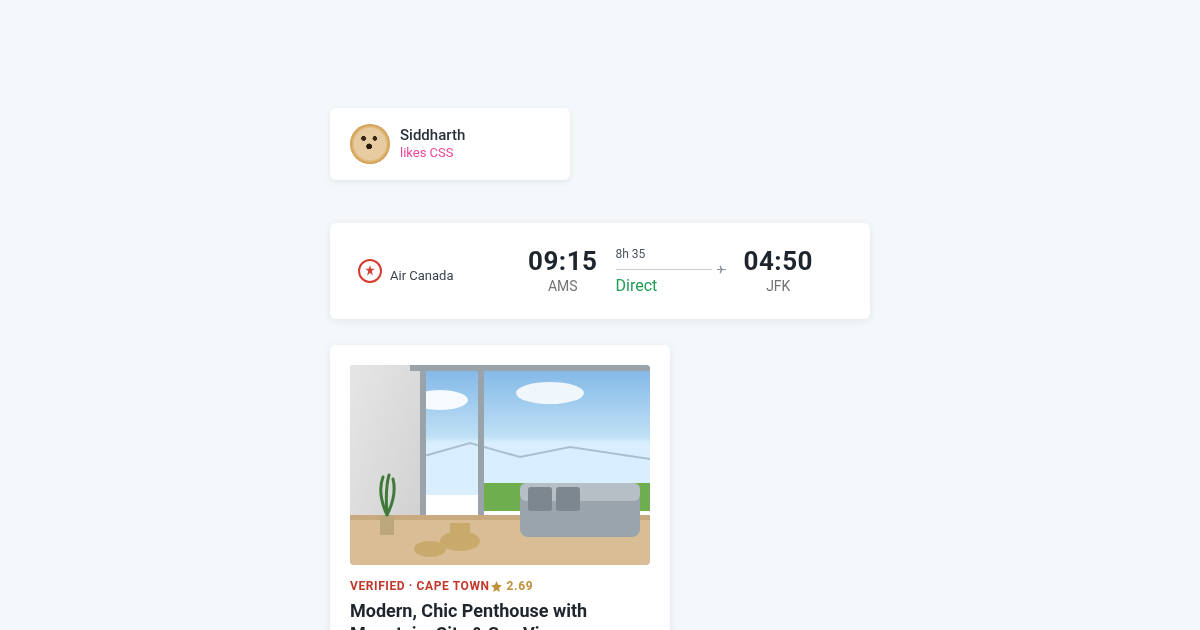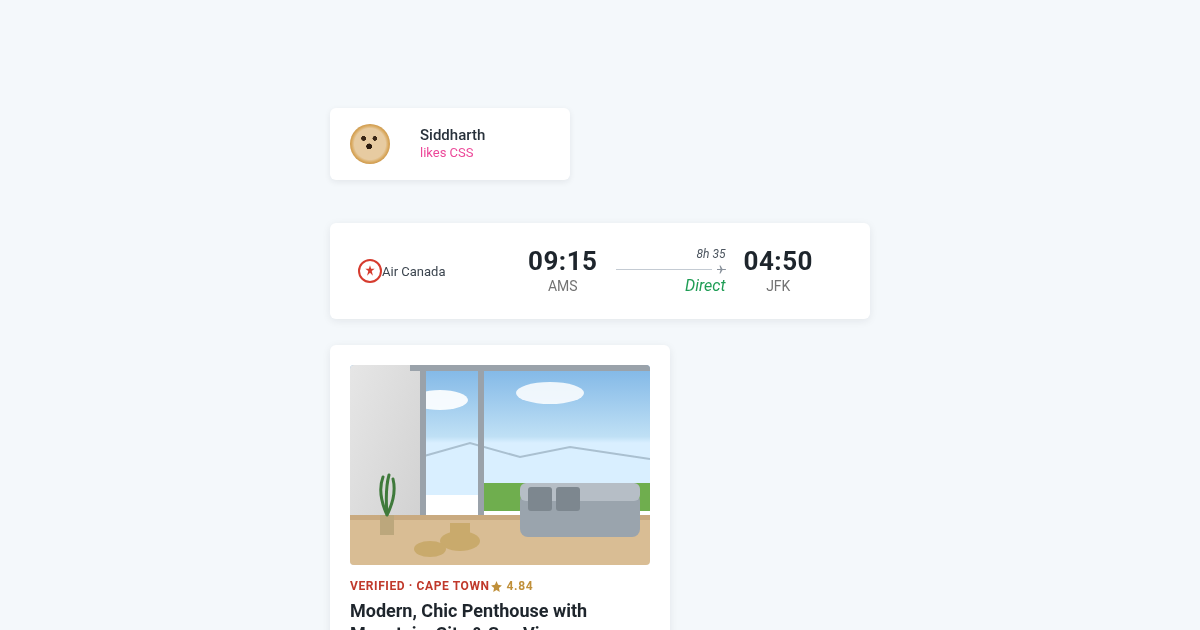--- a/index.html
+++ b/index.html
@@ -23,21 +23,21 @@
     position: absolute;
     left: 330px;
     top: 108px;
     width: 240px;
     background: #fff;
     border-radius: 6px;
     box-shadow: 0 2px 6px rgba(20,30,40,.08);
     padding: 16px 20px;
     display: flex;
     align-items: center;
-    gap: 30px;
+    gap: 10px;
   }
   .avatar {
     width: 40px;
     height: 40px;
     border-radius: 50%;
     flex-shrink: 0;
     overflow: hidden;
     background:
       radial-gradient(circle at 34% 36%, #3a2716 6%, transparent 7%),
       radial-gradient(circle at 62% 36%, #3a2716 6%, transparent 7%),
@@ -56,21 +56,22 @@
     width: 540px;
     background: #fff;
     border-radius: 6px;
     box-shadow: 0 2px 8px rgba(20,30,40,.08);
     padding: 24px 28px;
     display: flex;
     align-items: center;
   }
   .airline {
     display:flex;
-    align-items:center;
+    align-items:flex-end;
+    gap:8px;
     width: 170px;
     font-size: 13px;
     color:#3b444e;
   }
   .airline-logo {
     width: 24px; height: 24px;
     border:2px solid #d63c2f;
     border-radius:50%;
     display:flex; align-items:center; justify-content:center;
     color:#d63c2f;
@@ -79,21 +80,21 @@
 
   .times {
     display:flex;
     align-items:center;
     gap:18px;
   }
   .time-col { text-align:center; }
   .time-big { font-size:26px; letter-spacing:.5px; color:#1e252c; line-height:1;font-weight:bold; }
   .time-sub { font-size:14px; color:#737373; margin-top:4px; }
 
-  .route-mid { text-align:right; width:110px;font-style:italic; }
+  .route-mid { text-align:left; width:110px; }
   .route-duration{ font-size:12px; color:#4c555f; }
   .route-line {
     position:relative;
     height:10px;
     margin:3px 0 2px;
   }
   .route-line::before{
     content:"";
     position:absolute; left:0; right:14px; top:50%;
     border-top:1px solid #c4cbd3;
@@ -238,20 +239,20 @@
         <path d="M37 150 q-10 -22 -4 -38 M37 150 q10 -20 6 -36 M37 150 q-2 -26 2 -40" stroke="#3f7a3b" stroke-width="3" fill="none" stroke-linecap="round"></path>
       </svg>
     </div>
 
     <div class="listing-meta">
       <span class="listing-tag">VERIFIED · CAPE TOWN</span>
       <span class="listing-rating">
         <svg viewBox="0 0 24 24" fill="currentColor">
           <path d="M12 2l2.9 6.9L22 10l-5.5 4.8L18 22l-6-3.6L6 22l1.5-7.2L2 10l7.1-1.1z"></path>
         </svg>
-        <span>4.84</span>
+        <span>2.69</span>
       </span>
     </div>
 
     <div class="listing-title">Modern, Chic Penthouse with Mountain, City &amp; Sea Views</div>
   </div>
 
 </div>
 
 </body></html>

